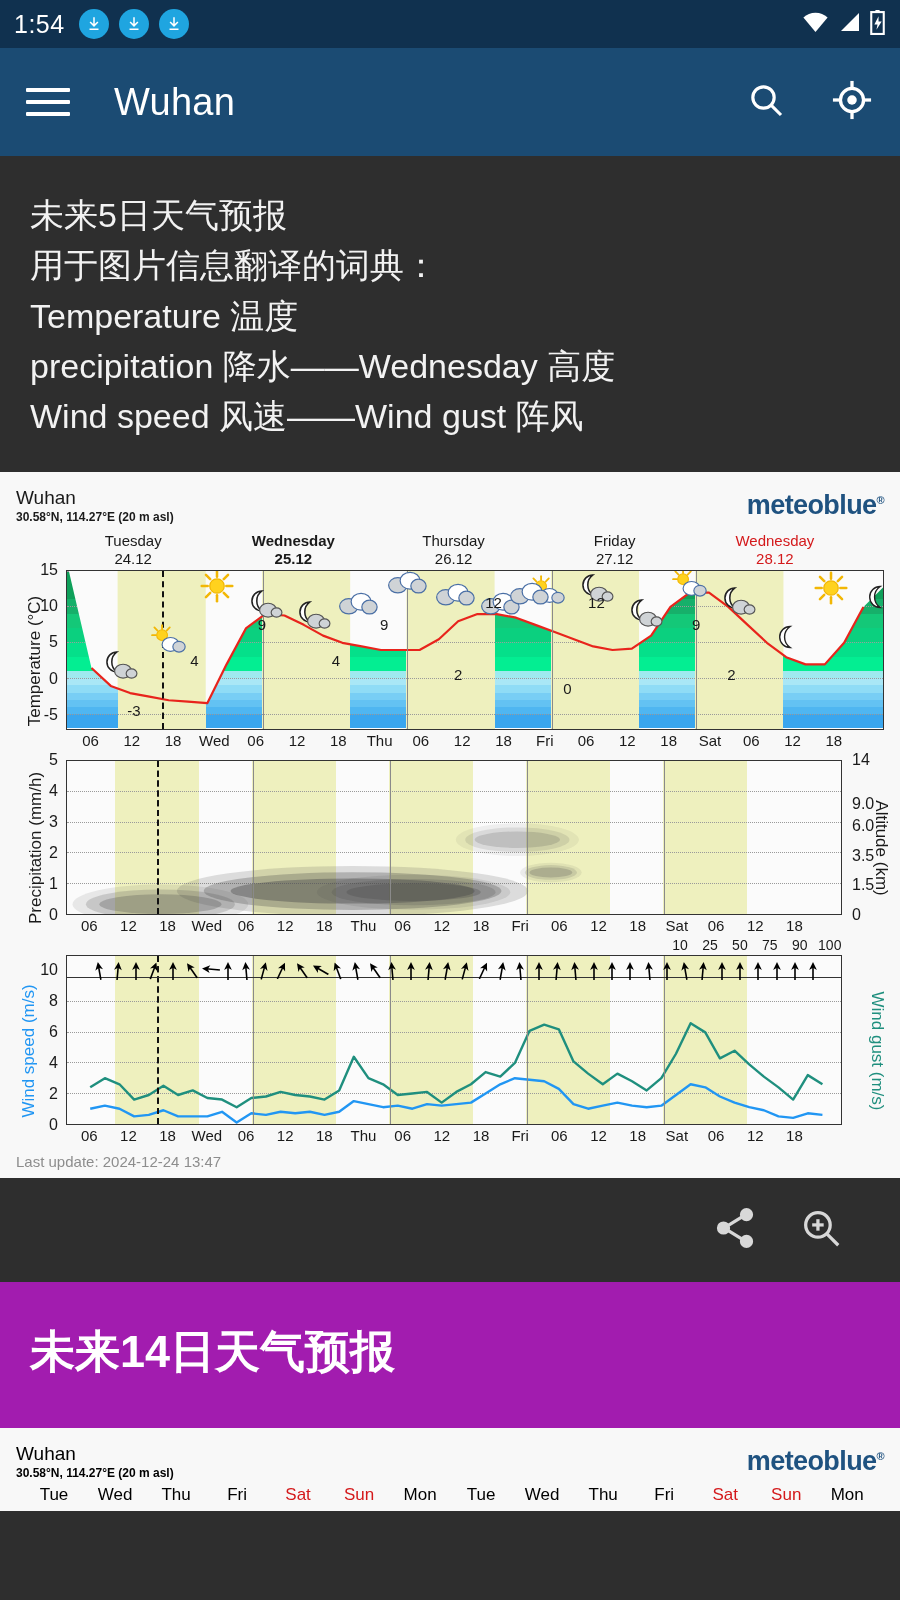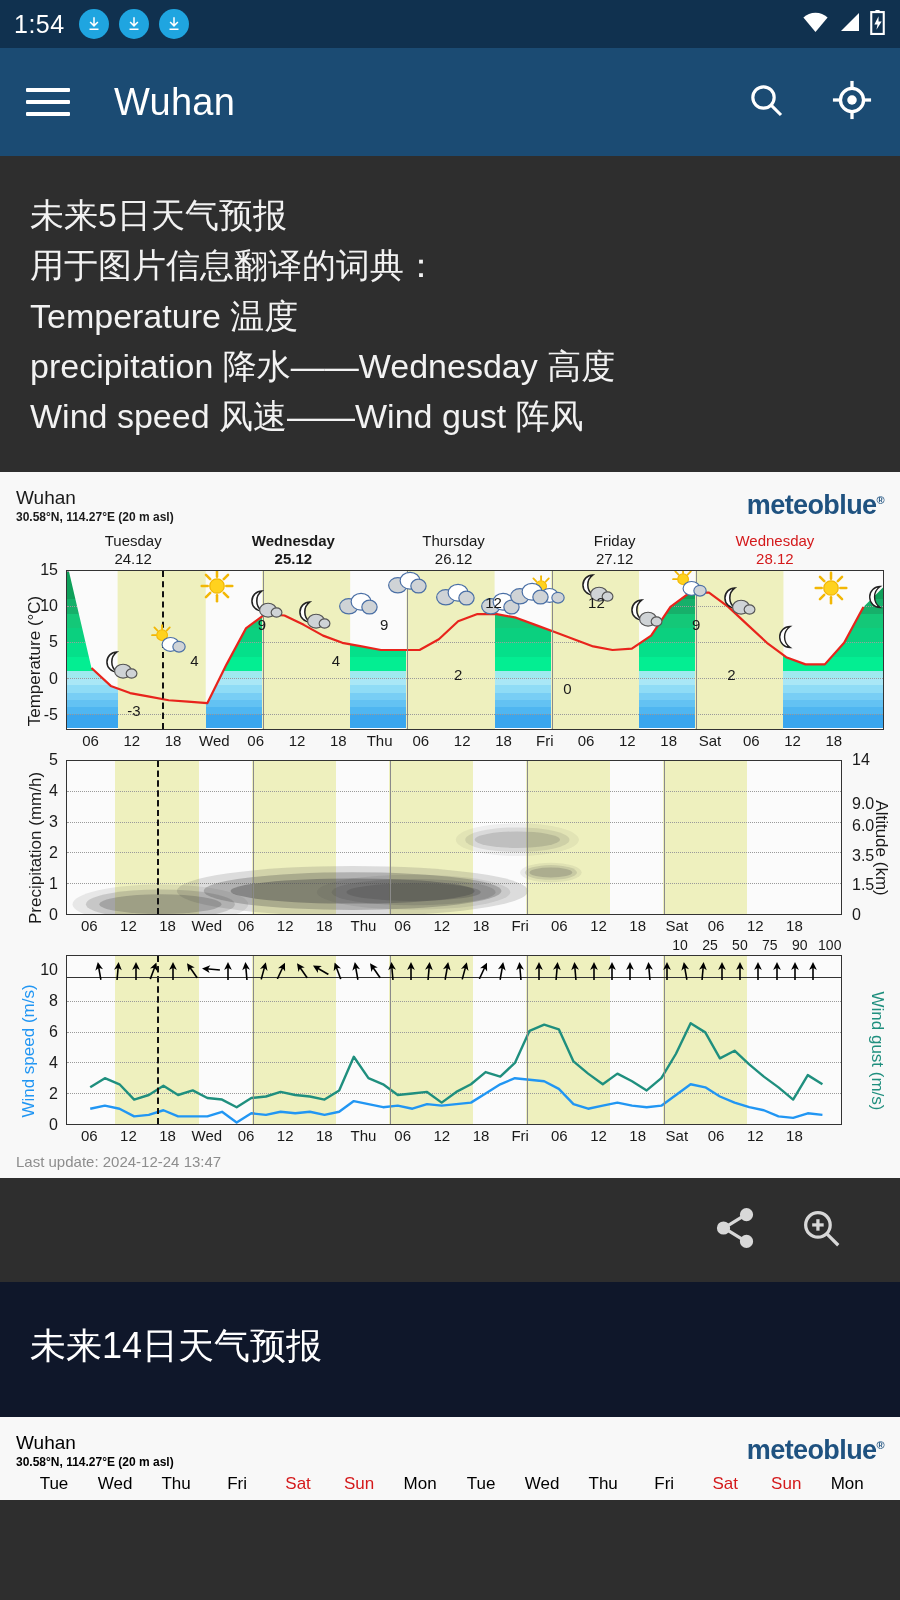--- a/index.html
+++ b/index.html
@@ -81,21 +81,21 @@
   .cloudbar { display: flex; margin-left: 8px; border: 1px solid #888; }
   .cloudbar i { display: block; width: 26px; height: 14px; }
   .cloudticks { position: relative; height: 16px; }
   .cloudticks span { position: absolute; font-size: 14px; transform: translateX(-50%); }
   .lastupd { font-size: 15px; color: #8d8d8d; padding: 6px 0 8px 16px; }
   
   .sharebar {
     background: #2e2e2e; height: 104px; display: flex;
     align-items: center; justify-content: flex-end; gap: 40px; padding-right: 56px;
   }
-  .title14 { background:#0f172a; color:#fff; font-size: 36px; padding: 40px 30px 46px 30px; font-weight:400; }
+  .title14 { background:#a21caf; color:#fff; font-size: 45px; padding: 40px 30px 46px 30px; font-weight:700; }
   .fc14 { background: #f8f8f8; }
   .daysrow { position: relative; height: 26px; margin-top: 4px; }
   .daysrow span {
     position: absolute; font-size: 17px; transform: translateX(-50%);
   }
   .daysrow span.weekend { color: #d4191b; }
 </style>
 </head>
 <body>
 

